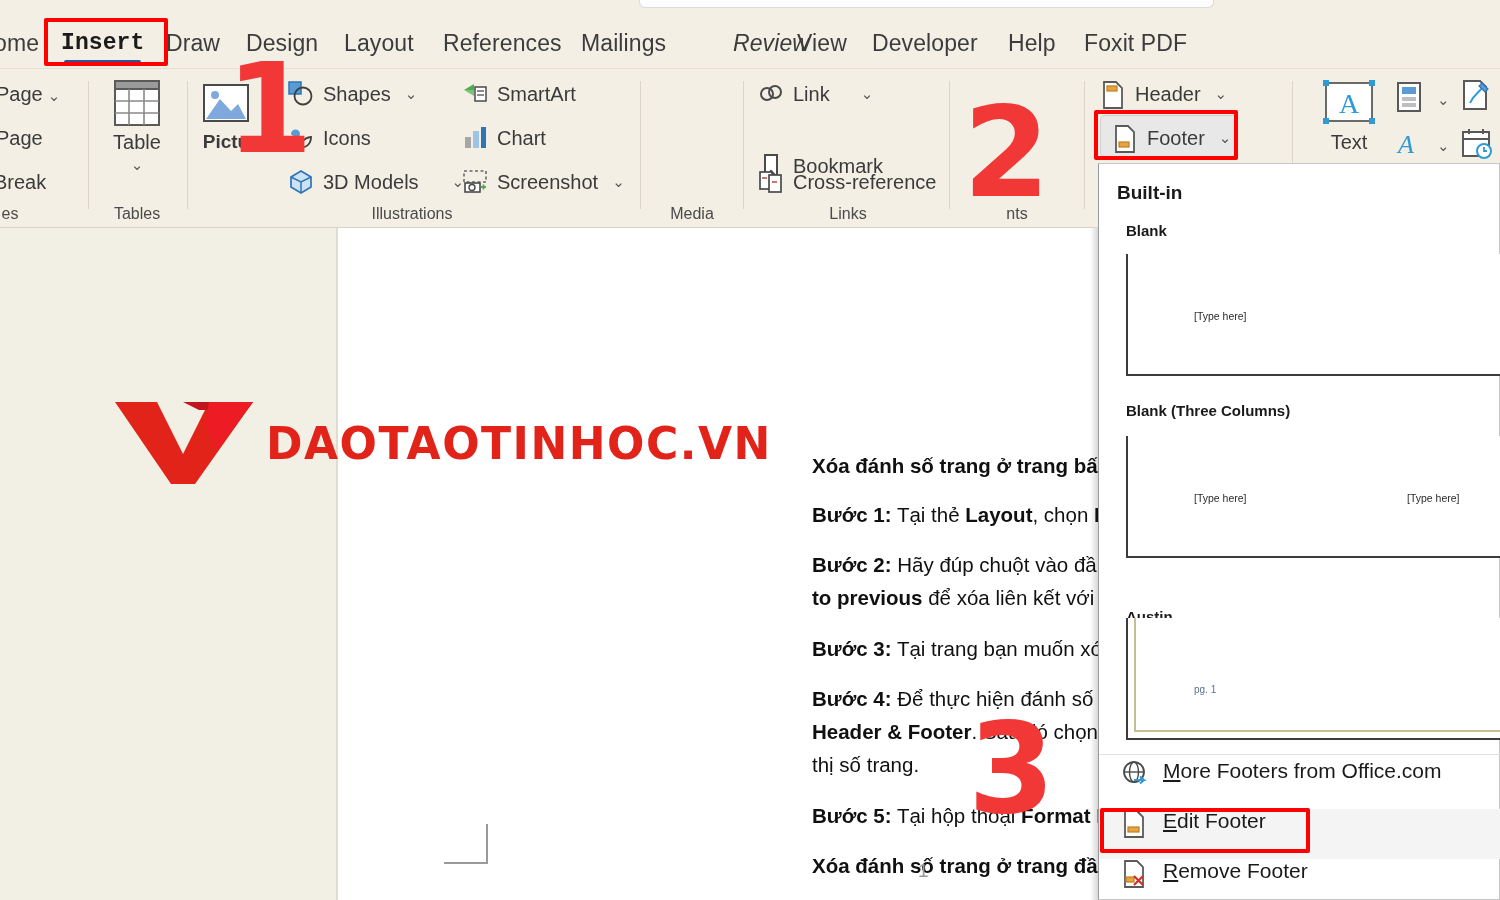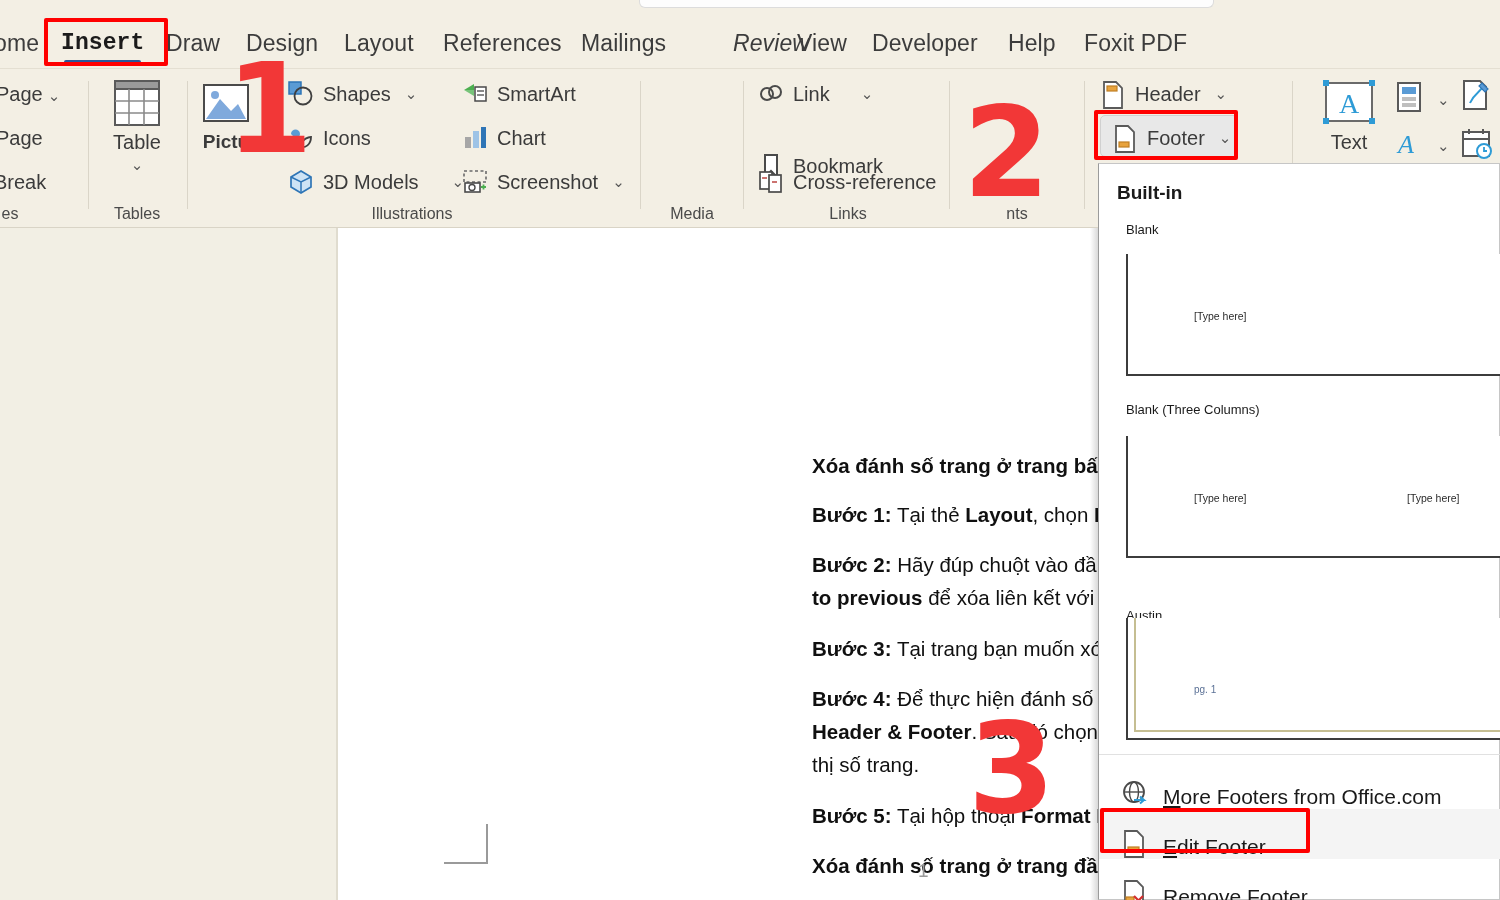--- a/index.html
+++ b/index.html
@@ -92,39 +92,39 @@
   
   .dropdown {
     position:absolute; left:1098px; top:163px; width:402px; height:737px;
     background:#ffffff; border:1px solid #C6C6C6; border-left-color:#9b9b9b;
   }
   .dd-section {
     position:absolute; left:18px; font-size:19px; font-weight:700; color:#1a1a1a;
     white-space:nowrap;
   }
   .dd-item-title {
-    position:absolute; left:27px; font-size:13px; font-weight:400; color:#1a1a1a;
+    position:absolute; left:27px; font-size:15px; font-weight:700; color:#1a1a1a;
     white-space:nowrap;
   }
   .preview {
     position:absolute; left:27px; background:#fff;
     border-left:2px solid #3c3c3c; border-bottom:2px solid #3c3c3c;
   }
   .preview.austin { border-left:2px solid #3c3c3c; border-bottom:none; }
   .austin-inner {
     position:absolute; left:6px; top:0; right:0; bottom:6px;
     border-left:2px solid #C5BE92; border-bottom:2px solid #C5BE92;
   }
   .typehere { position:absolute; font-size:10.5px; color:#2b2b2b; white-space:nowrap;
     font-family:"Liberation Sans", sans-serif; }
   .pgmark { position:absolute; font-size:10px; color:#5B7196; white-space:nowrap; }
   .dd-divider { position:absolute; left:0; width:402px; height:1px; background:#E1E1E1; }
   .dd-menu-item {
     position:absolute; left:0; width:402px; height:50px;
-    display:flex; align-items:flex-end; gap:14px; padding-left:22px;
+    display:flex; align-items:flex-start; gap:14px; padding-left:22px;
     font-size:21px; color:#1a1a1a; white-space:nowrap;
   }
   .dd-menu-item.hl { background:#F4F4F4; }
   .dd-menu-item .u { text-decoration:underline; }
   .dd-ic { width:28px; height:30px; flex:0 0 28px; position:relative; }
 </style>
 </head>
 <body>
 
 <div id="app">
@@ -403,20 +403,28 @@
       <div class="para" style="top:294px;">thị số trang.</div>
       <div class="para" style="top:345px;"><b>Bước 5:</b> Tại hộp thoại <b>Format Page Number</b> mở ra, bạn hãy chọn số tran</div>
       <div class="para head" style="top:395px;">Xóa đánh số trang ở trang đầu tiên (trang bìa)</div>
 
     </div>
 
     <div class="crop-mark" style="left:106px; top:596px;"></div>
     <div class="pagenum" style="left:580px; top:632px;">1</div>
   </div>
 
+  <div class="wm">
+    <svg width="150" height="95" viewBox="0 0 150 95" style="position:absolute;left:0;top:0;">
+      <path d="M2 10 L44 10 L70 62 L96 10 L140 10 L82 92 L58 92 Z" fill="#E2231A"></path>
+      <path d="M70 10 L140 10 L108 52 L96 28 L112 28 L118 18 L86 18 Z" fill="#C1171A"></path>
+      <path d="M96 10 L140 10 L104 58 L92 34 Z" fill="#ED1C24"></path>
+    </svg>
+    <div class="wm-text">DAOTAOTINHOC.VN</div>
+  </div>
 
   <div class="dropdown">
 
     <div class="dd-section" style="top:18px;">Built-in</div>
 
     <div class="dd-item-title" style="top:58px;">Blank</div>
     <div class="preview" style="left:27px; top:90px; width:400px; height:122px;">
       <div class="typehere" style="left:66px; top:56px;">[Type here]</div>
     </div>
 

